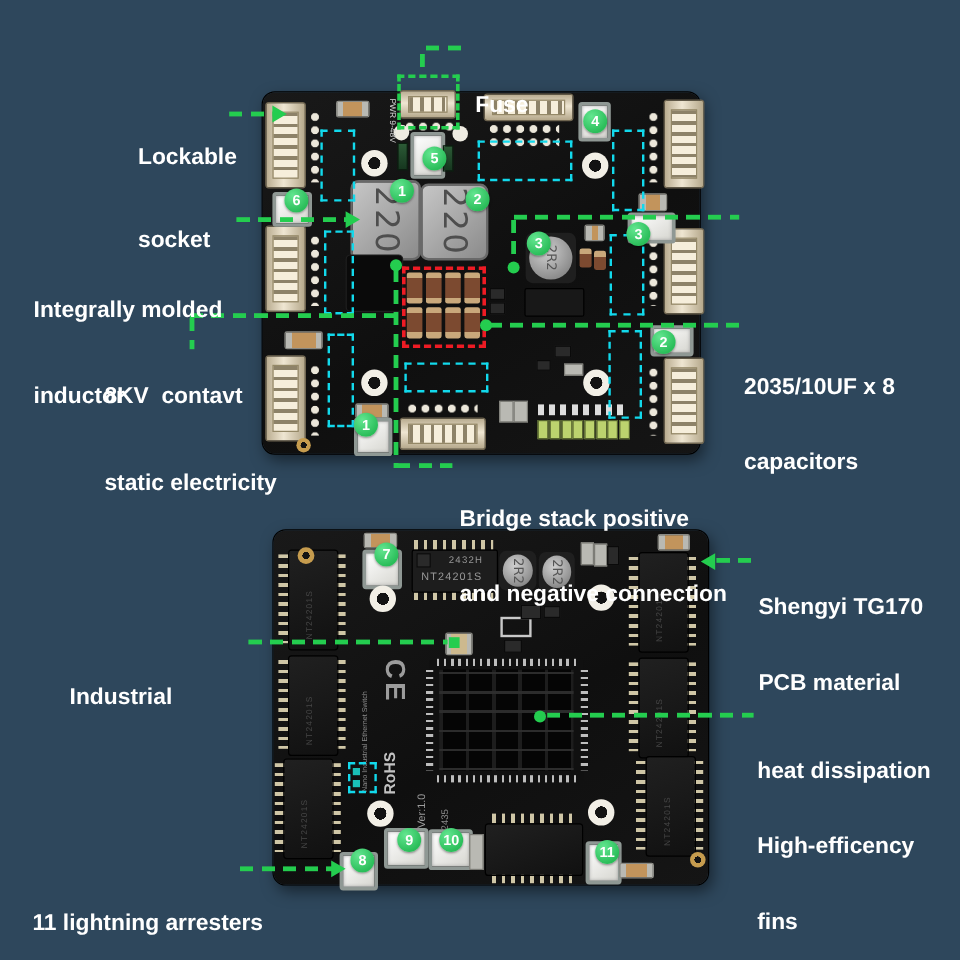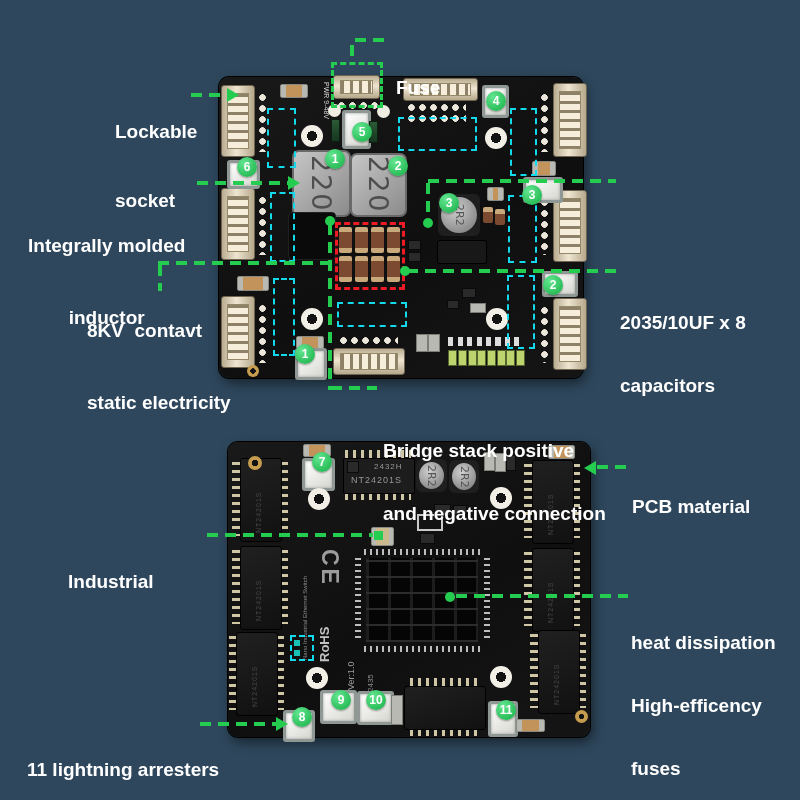--- a/index.html
+++ b/index.html
@@ -356,44 +356,45 @@
   <div class="hl" style="left:200px;top:722px;width:78px;"></div>
   <div class="arrow-r" style="left:276px;top:717px;"></div>
 
   <div class="lbl" style="left:396px;top:30px;">
     <div>Fuse</div>
   </div>
   <div class="lbl" style="left:115px;top:74px;">
     <div>Lockable</div>
     <div>socket</div>
   </div>
-  <div class="lbl" style="left:28px;top:186px;line-height:24px;text-align:center;">
+  <div class="lbl" style="left:28px;top:199px;line-height:24px;">
     <div>Integrally molded</div>
     <div>inductor</div>
   </div>
   <div class="lbl" style="left:87px;top:271px;line-height:24px;">
     <div>8KV  contavt</div>
     <div>static electricity</div>
   </div>
   <div class="lbl" style="left:620px;top:270px;line-height:21px;">
     <div>2035/10UF x 8</div>
     <div>capacitors</div>
   </div>
-  <div class="lbl" style="left:383px;top:398px;line-height:21px;">
+  <div class="lbl" style="left:383px;top:380px;line-height:21px;">
     <div>Bridge stack positive</div>
     <div>and negative connection</div>
   </div>
   <div class="lbl" style="left:632px;top:454px;line-height:21px;">
+    <div>Shengyi TG170</div>
     <div>PCB material</div>
   </div>
-  <div class="lbl" style="left:68px;top:527px;line-height:22px;">
+  <div class="lbl" style="left:58px;top:527px;line-height:22px;">
     <div>Industrial</div>
   </div>
   <div class="lbl" style="left:631px;top:590px;line-height:21px;">
     <div>heat dissipation</div>
     <div>High-efficency</div>
-    <div>fuses</div>
+    <div>fins</div>
   </div>
   <div class="lbl" style="left:27px;top:712px;">
     <div>11 lightning arresters</div>
   </div>
 
 </div>
 
 </body></html>

